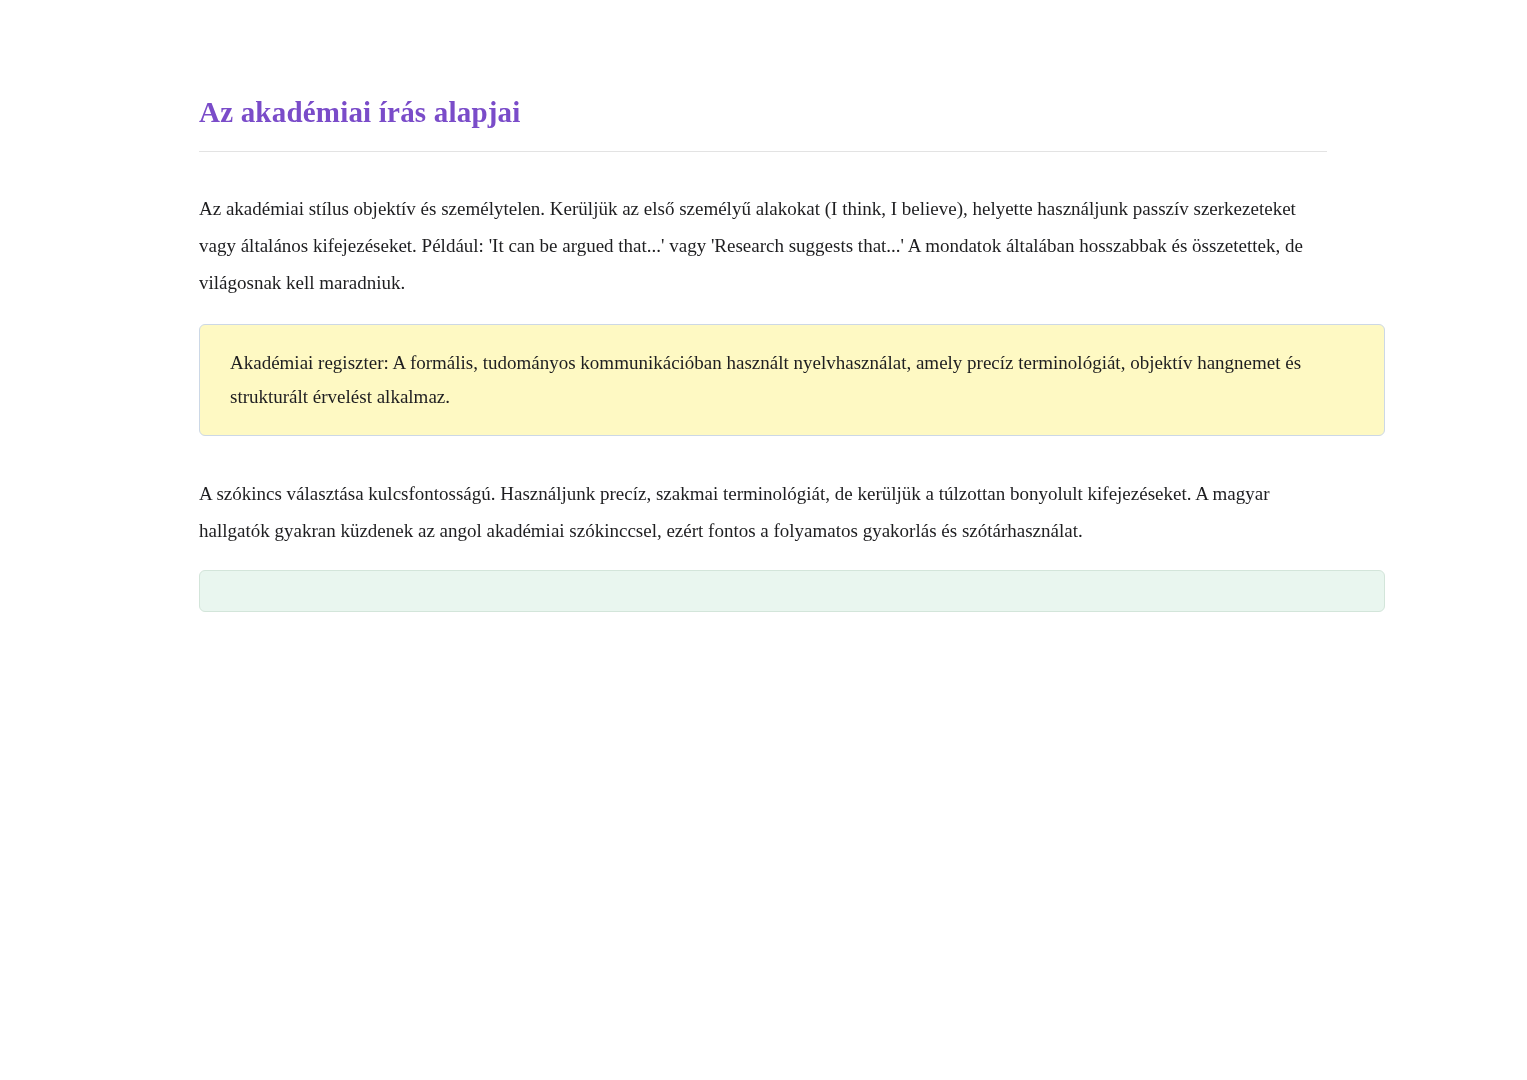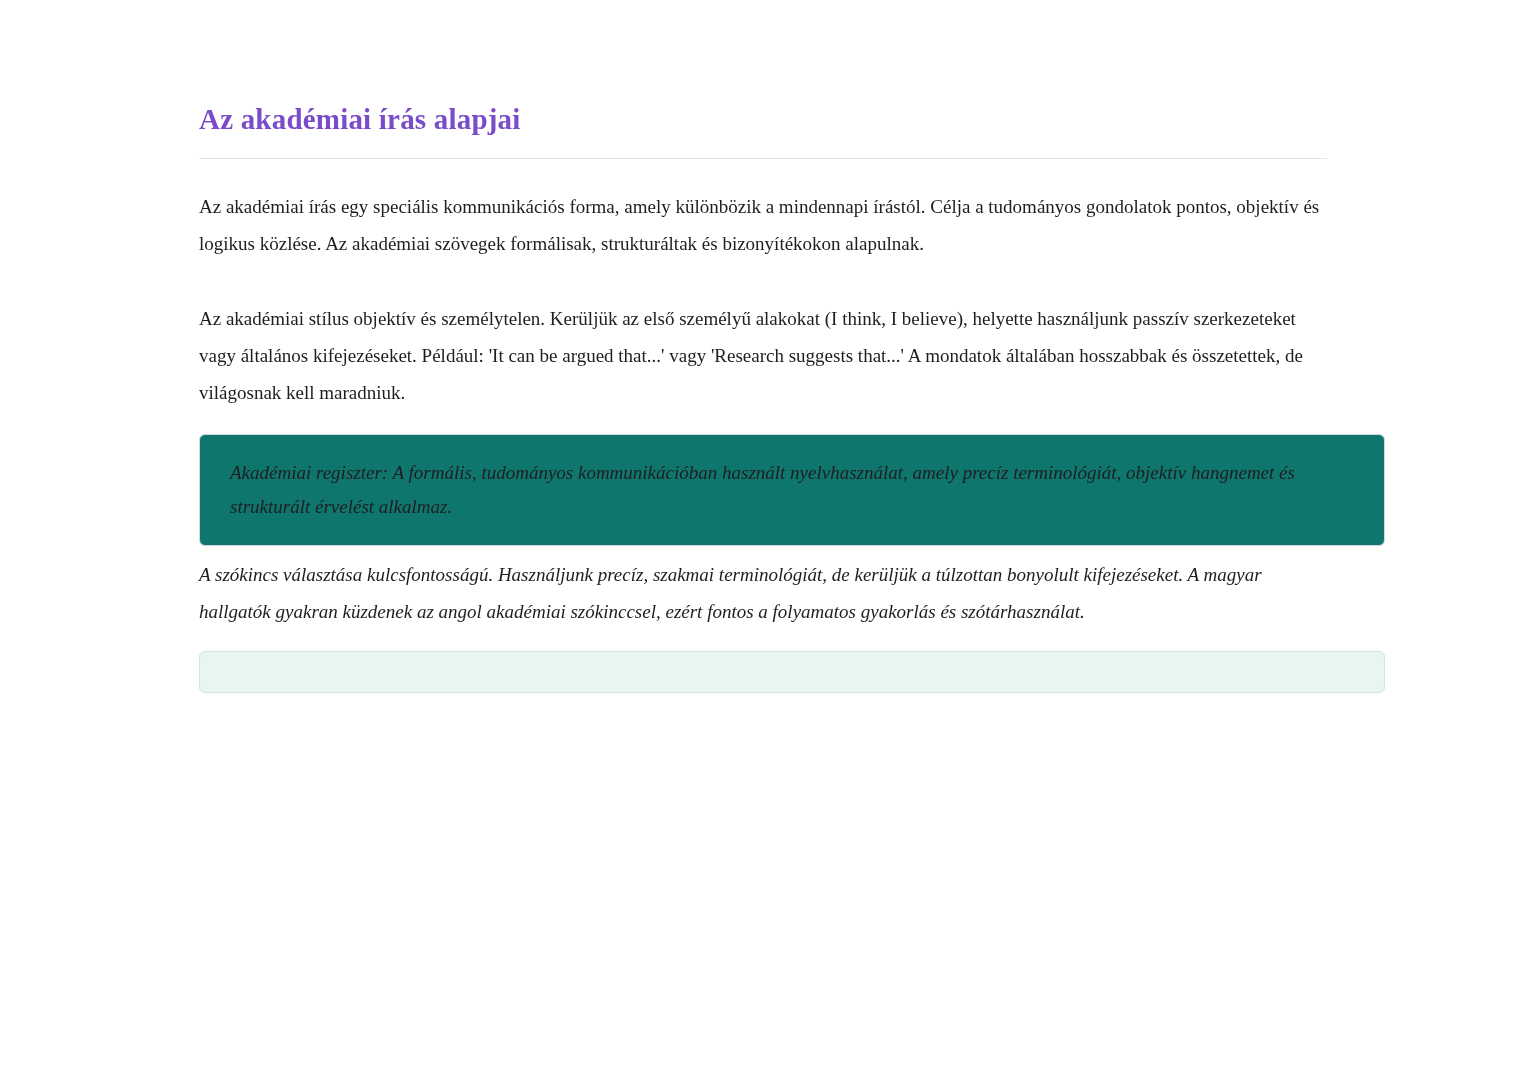--- a/index.html
+++ b/index.html
@@ -11,21 +11,21 @@
   .viewport {
     position: relative;
     width: 1527px;
     height: 1080px;
     background: #ffffff;
     overflow: hidden;
   }
   .page {
     position: absolute;
     left: 199px;
-    top: 15px;
+    top: 8px;
     width: 1186px;
     padding-top: 87px;
   }
   h1.doc-title {
     margin: 0;
     font-size: 29px;
     line-height: 35px;
     font-weight: 700;
     color: #7a4cc9;
     letter-spacing: 0.2px;
@@ -45,56 +45,54 @@
   }
   p.body-text.p1 { margin-top: 29px; }
   h3.doc-subheading {
     margin: 44px 0 0 0;
     font-size: 20px;
     line-height: 24px;
     font-weight: 700;
     color: #7e41c4;
   }
   p.body-text.p2 { margin-top: 38px; }
-  p.body-text.p3 { margin-top: 10px; font-style: italic; }
+  p.body-text.p3 { margin-top: 39px; }
   .callout {
     box-sizing: border-box;
     width: 1186px;
     border-radius: 6px;
     font-size: 19px;
     color: #1e1e20;
   }
   .callout-definition {
     margin-top: 23px;
-    background: #0f766e;
+    background: #fef9c3;
     border: 1px solid #ccd8e6;
     padding: 21px 30px;
     line-height: 34px;
-    font-style: italic;
   }
   .callout-example {
     margin-top: 21px;
     background: #e9f6ef;
     border: 1px solid #d3e5da;
     padding: 20px 30px;
     line-height: 36px;
   }
   .callout-line { display: block; margin: 0; }
 </style>
 </head>
 <body>
 
 <div class="viewport">
   <div class="page">
 
     <h1 class="doc-title">Az akadémiai írás alapjai</h1>
 
     <hr class="title-rule">
 
-    <p class="body-text p1">Az akadémiai írás egy speciális kommunikációs forma, amely különbözik a mindennapi írástól. Célja a tudományos gondolatok pontos, objektív és logikus közlése. Az akadémiai szövegek formálisak, strukturáltak és bizonyítékokon alapulnak.</p>
 
 
     <p class="body-text p2">Az akadémiai stílus objektív és személytelen. Kerüljük az első személyű alakokat (I think, I believe), helyette használjunk passzív szerkezeteket vagy általános kifejezéseket. Például: 'It can be argued that...' vagy 'Research suggests that...' A mondatok általában hosszabbak és összetettek, de világosnak kell maradniuk.</p>
 
     <div class="callout callout-definition">
       <span class="callout-line">Akadémiai regiszter: A formális, tudományos kommunikációban használt nyelvhasználat, amely precíz terminológiát, objektív hangnemet és strukturált érvelést alkalmaz.</span>
     </div>
 
     <p class="body-text p3">A szókincs választása kulcsfontosságú. Használjunk precíz, szakmai terminológiát, de kerüljük a túlzottan bonyolult kifejezéseket. A magyar hallgatók gyakran küzdenek az angol akadémiai szókinccsel, ezért fontos a folyamatos gyakorlás és szótárhasználat.</p>
 

